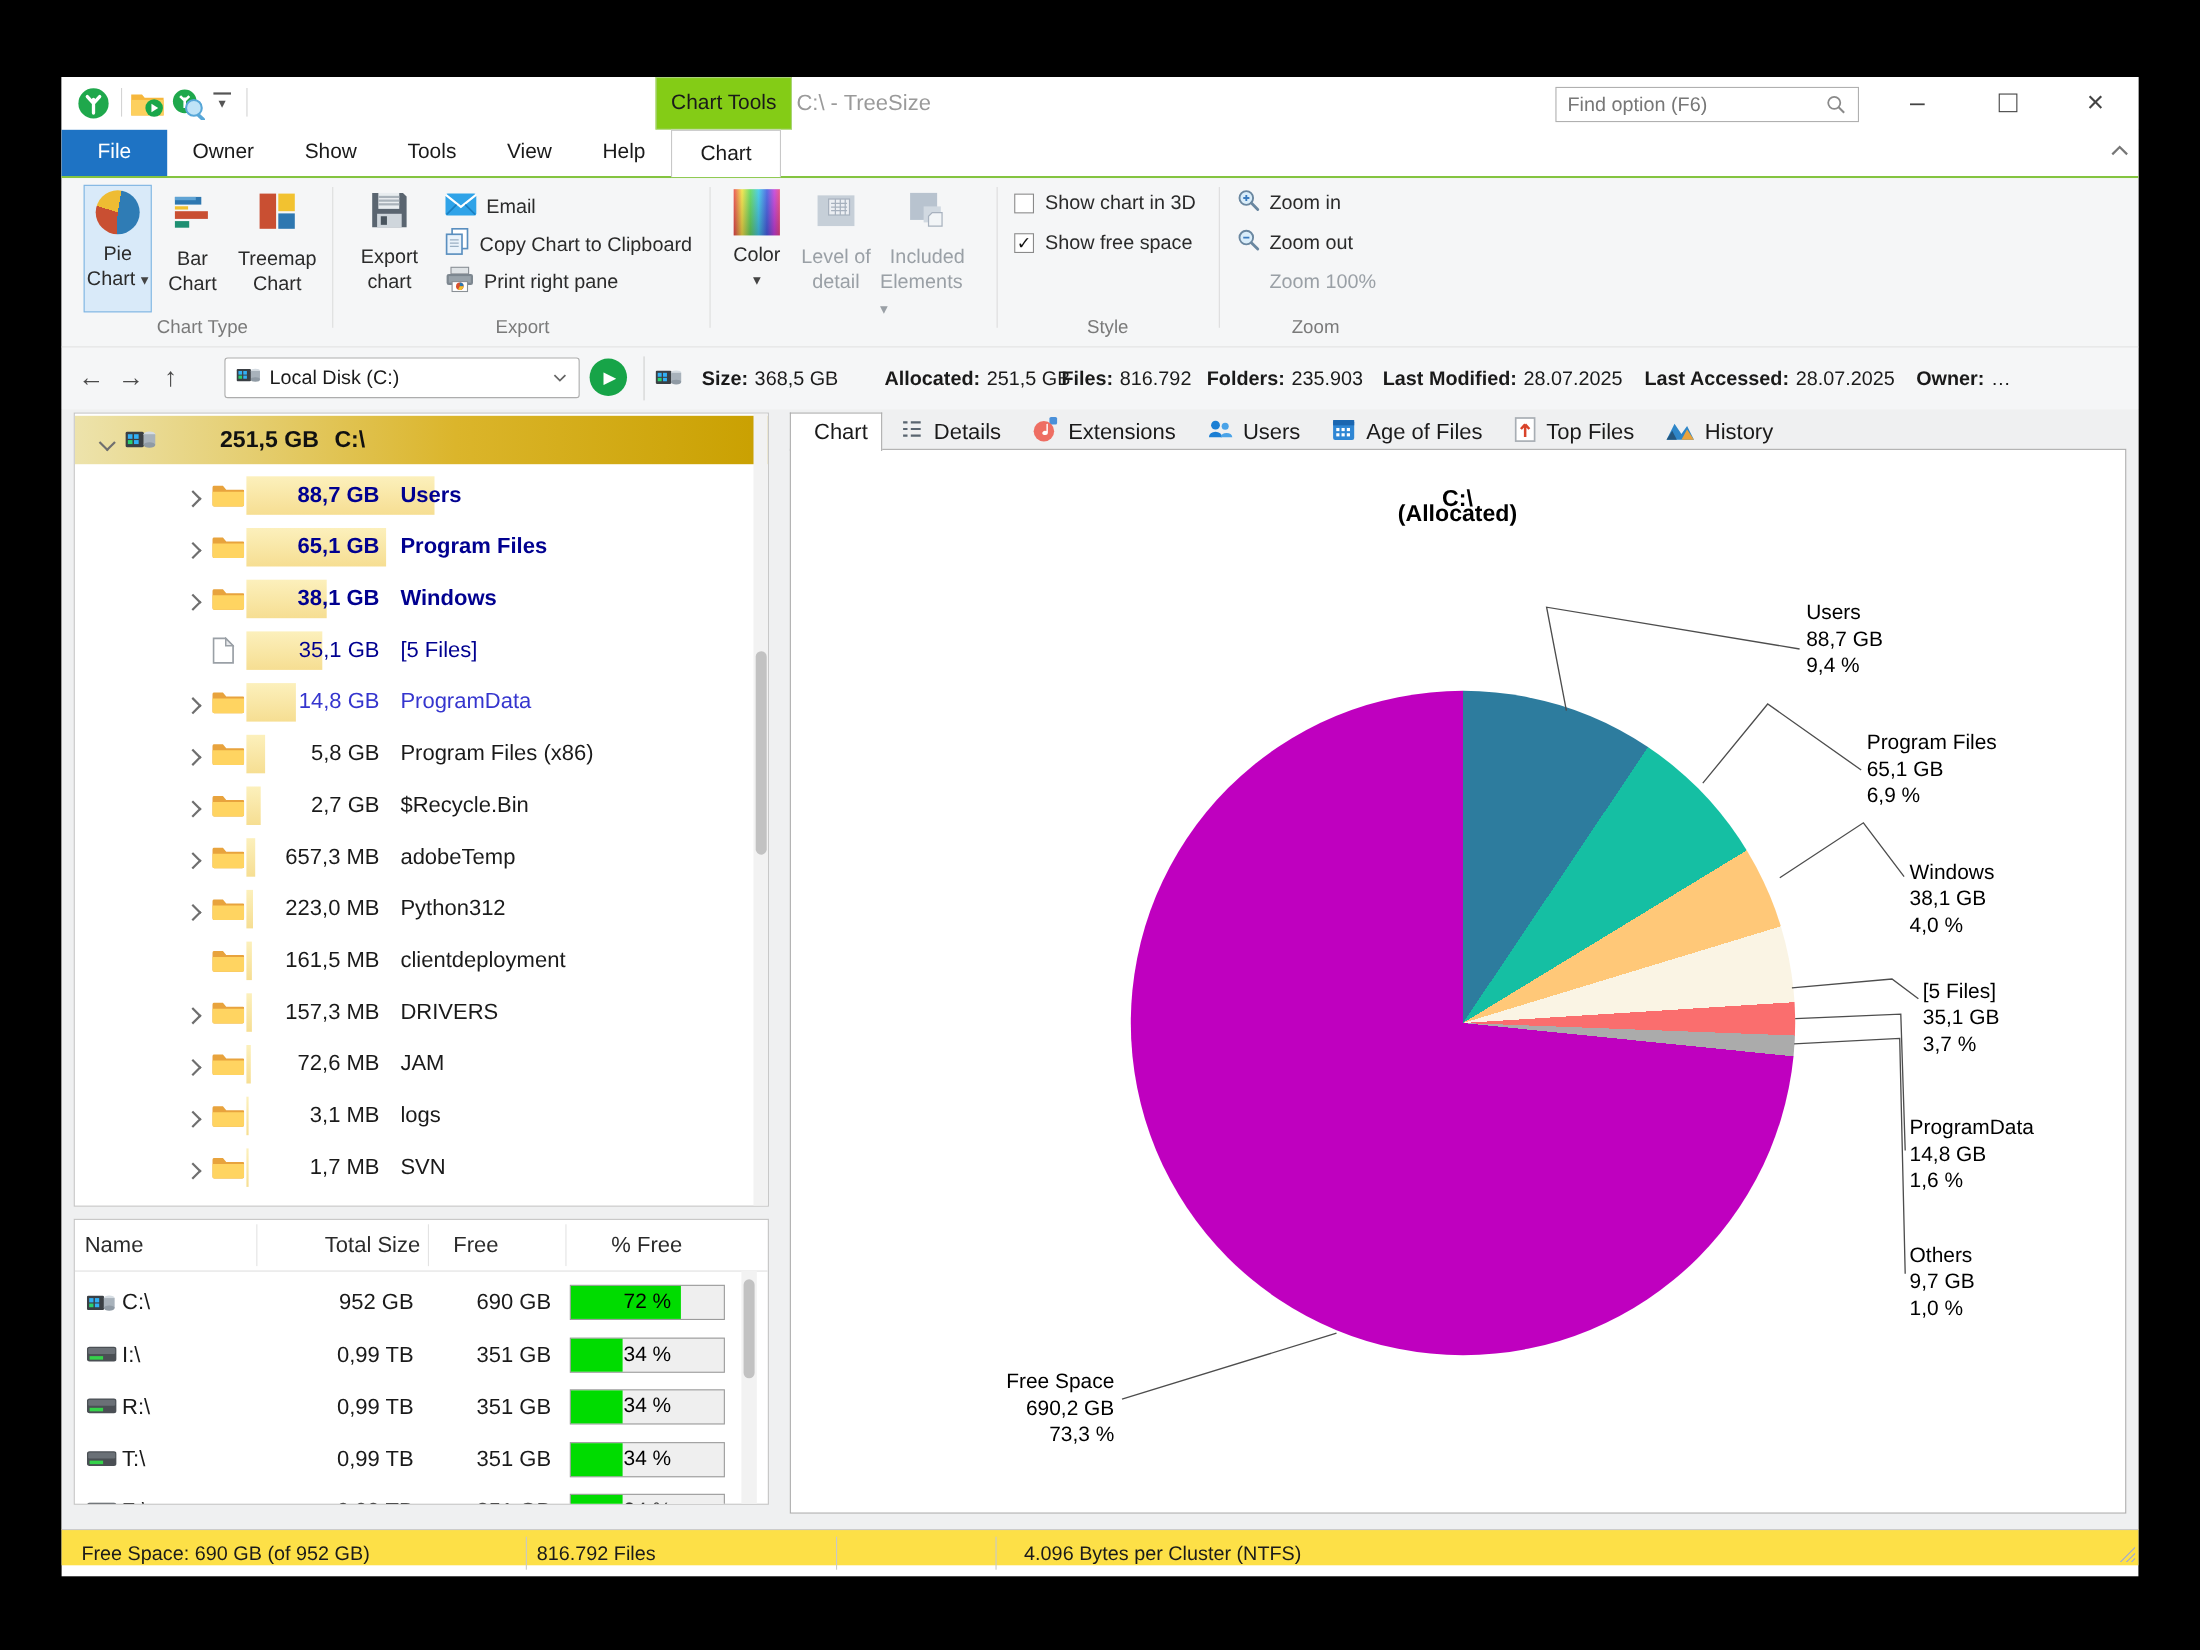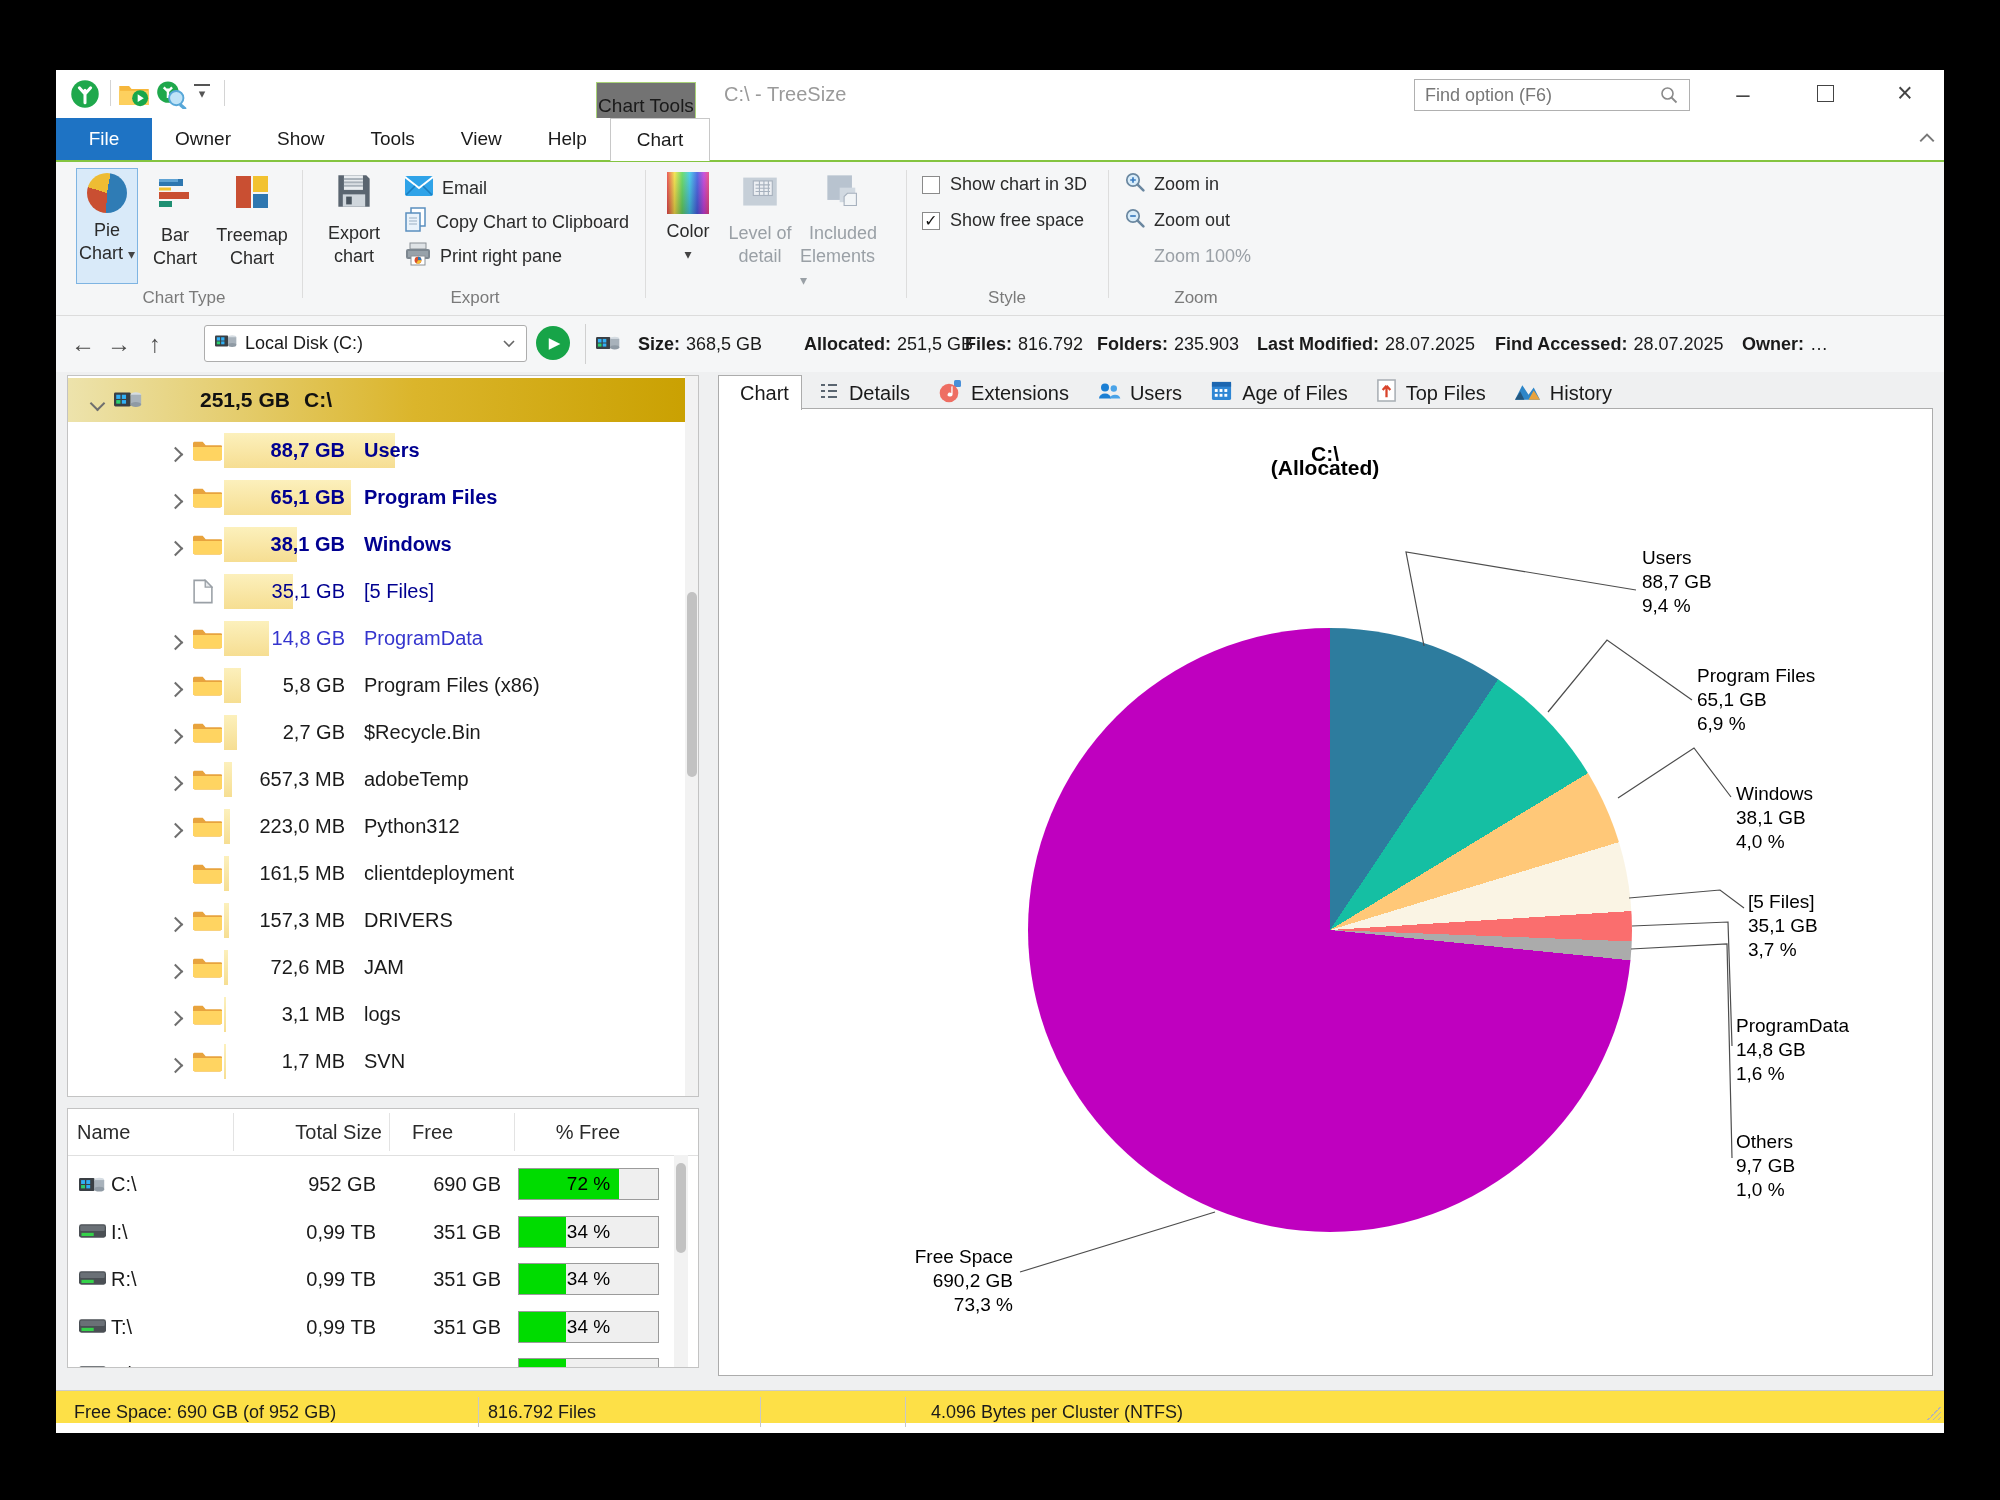--- a/index.html
+++ b/index.html
@@ -3,22 +3,22 @@
 <meta charset="utf-8">
 <style>
   html,body{margin:0;padding:0;}
   body{width:2000px;height:1500px;background:#000;position:relative;overflow:hidden;
        font-family:"Liberation Sans",sans-serif;-webkit-font-smoothing:antialiased;}
   .abs{position:absolute;}
   #win{position:absolute;left:56px;top:70px;width:1888px;height:1363px;background:#fff;}
   
   #titlebar{position:absolute;left:0;top:0;width:100%;height:48px;background:#fff;}
   .qat-sep{position:absolute;top:10px;width:1px;height:26px;background:#d4d4d4;}
-  .ctx-tab{position:absolute;left:540px;top:0;width:100px;height:48px;background:#737373;border:1px solid #a9d377;
-           box-sizing:border-box;display:flex;align-items:center;justify-content:center;font-size:19px;color:#1a1a1a;margin-top:12px;}
+  .ctx-tab{position:absolute;left:540px;top:0;width:124px;height:48px;background:#84cc16;border:1px solid #a9d377;
+           box-sizing:border-box;display:flex;align-items:center;justify-content:center;font-size:19px;color:#1a1a1a;}
   .win-title{position:absolute;left:668px;top:0;height:48px;display:flex;align-items:center;font-size:20px;color:#9a9a9a;}
   .findbox{position:absolute;left:1358px;top:9px;width:276px;height:32px;background:#fff;border:1px solid #b0b0b0;
            box-sizing:border-box;display:flex;align-items:center;padding:0 10px;font-size:18px;color:#777;}
   .findbox svg{margin-left:auto;}
   .winbtn{position:absolute;top:0;width:58px;height:47px;display:flex;align-items:center;justify-content:center;color:#444;font-size:24px;}
   .maxglyph{width:15px;height:15px;border:1.6px solid #444;display:inline-block;}
   
   #tabrow{position:absolute;left:0;top:48px;width:100%;height:44px;background:#fff;border-bottom:2px solid #84c440;box-sizing:border-box;display:flex;}
   .rtab{height:100%;display:flex;align-items:center;padding:0 23px;font-size:19px;color:#1a1a1a;}
   .rtab.file{background:#1e73c4;color:#fff;width:96px;box-sizing:border-box;justify-content:center;padding:0;}
@@ -366,21 +366,21 @@
         </span>
         <span class="stat" style="left: 1041px;">
           <b>Folders:</b>
           <span>235.903</span>
         </span>
         <span class="stat" style="left: 1201px;">
           <b>Last Modified:</b>
           <span>28.07.2025</span>
         </span>
         <span class="stat" style="left: 1439px;">
-          <b>Find Accessed:</b>
+          <b>Last Accessed:</b>
           <span>28.07.2025</span>
         </span>
         <span class="stat" style="left: 1686px;">
           <b>Owner:</b>
           <span>…</span>
         </span>
       </div>
   </div>
 
   <div id="content">

